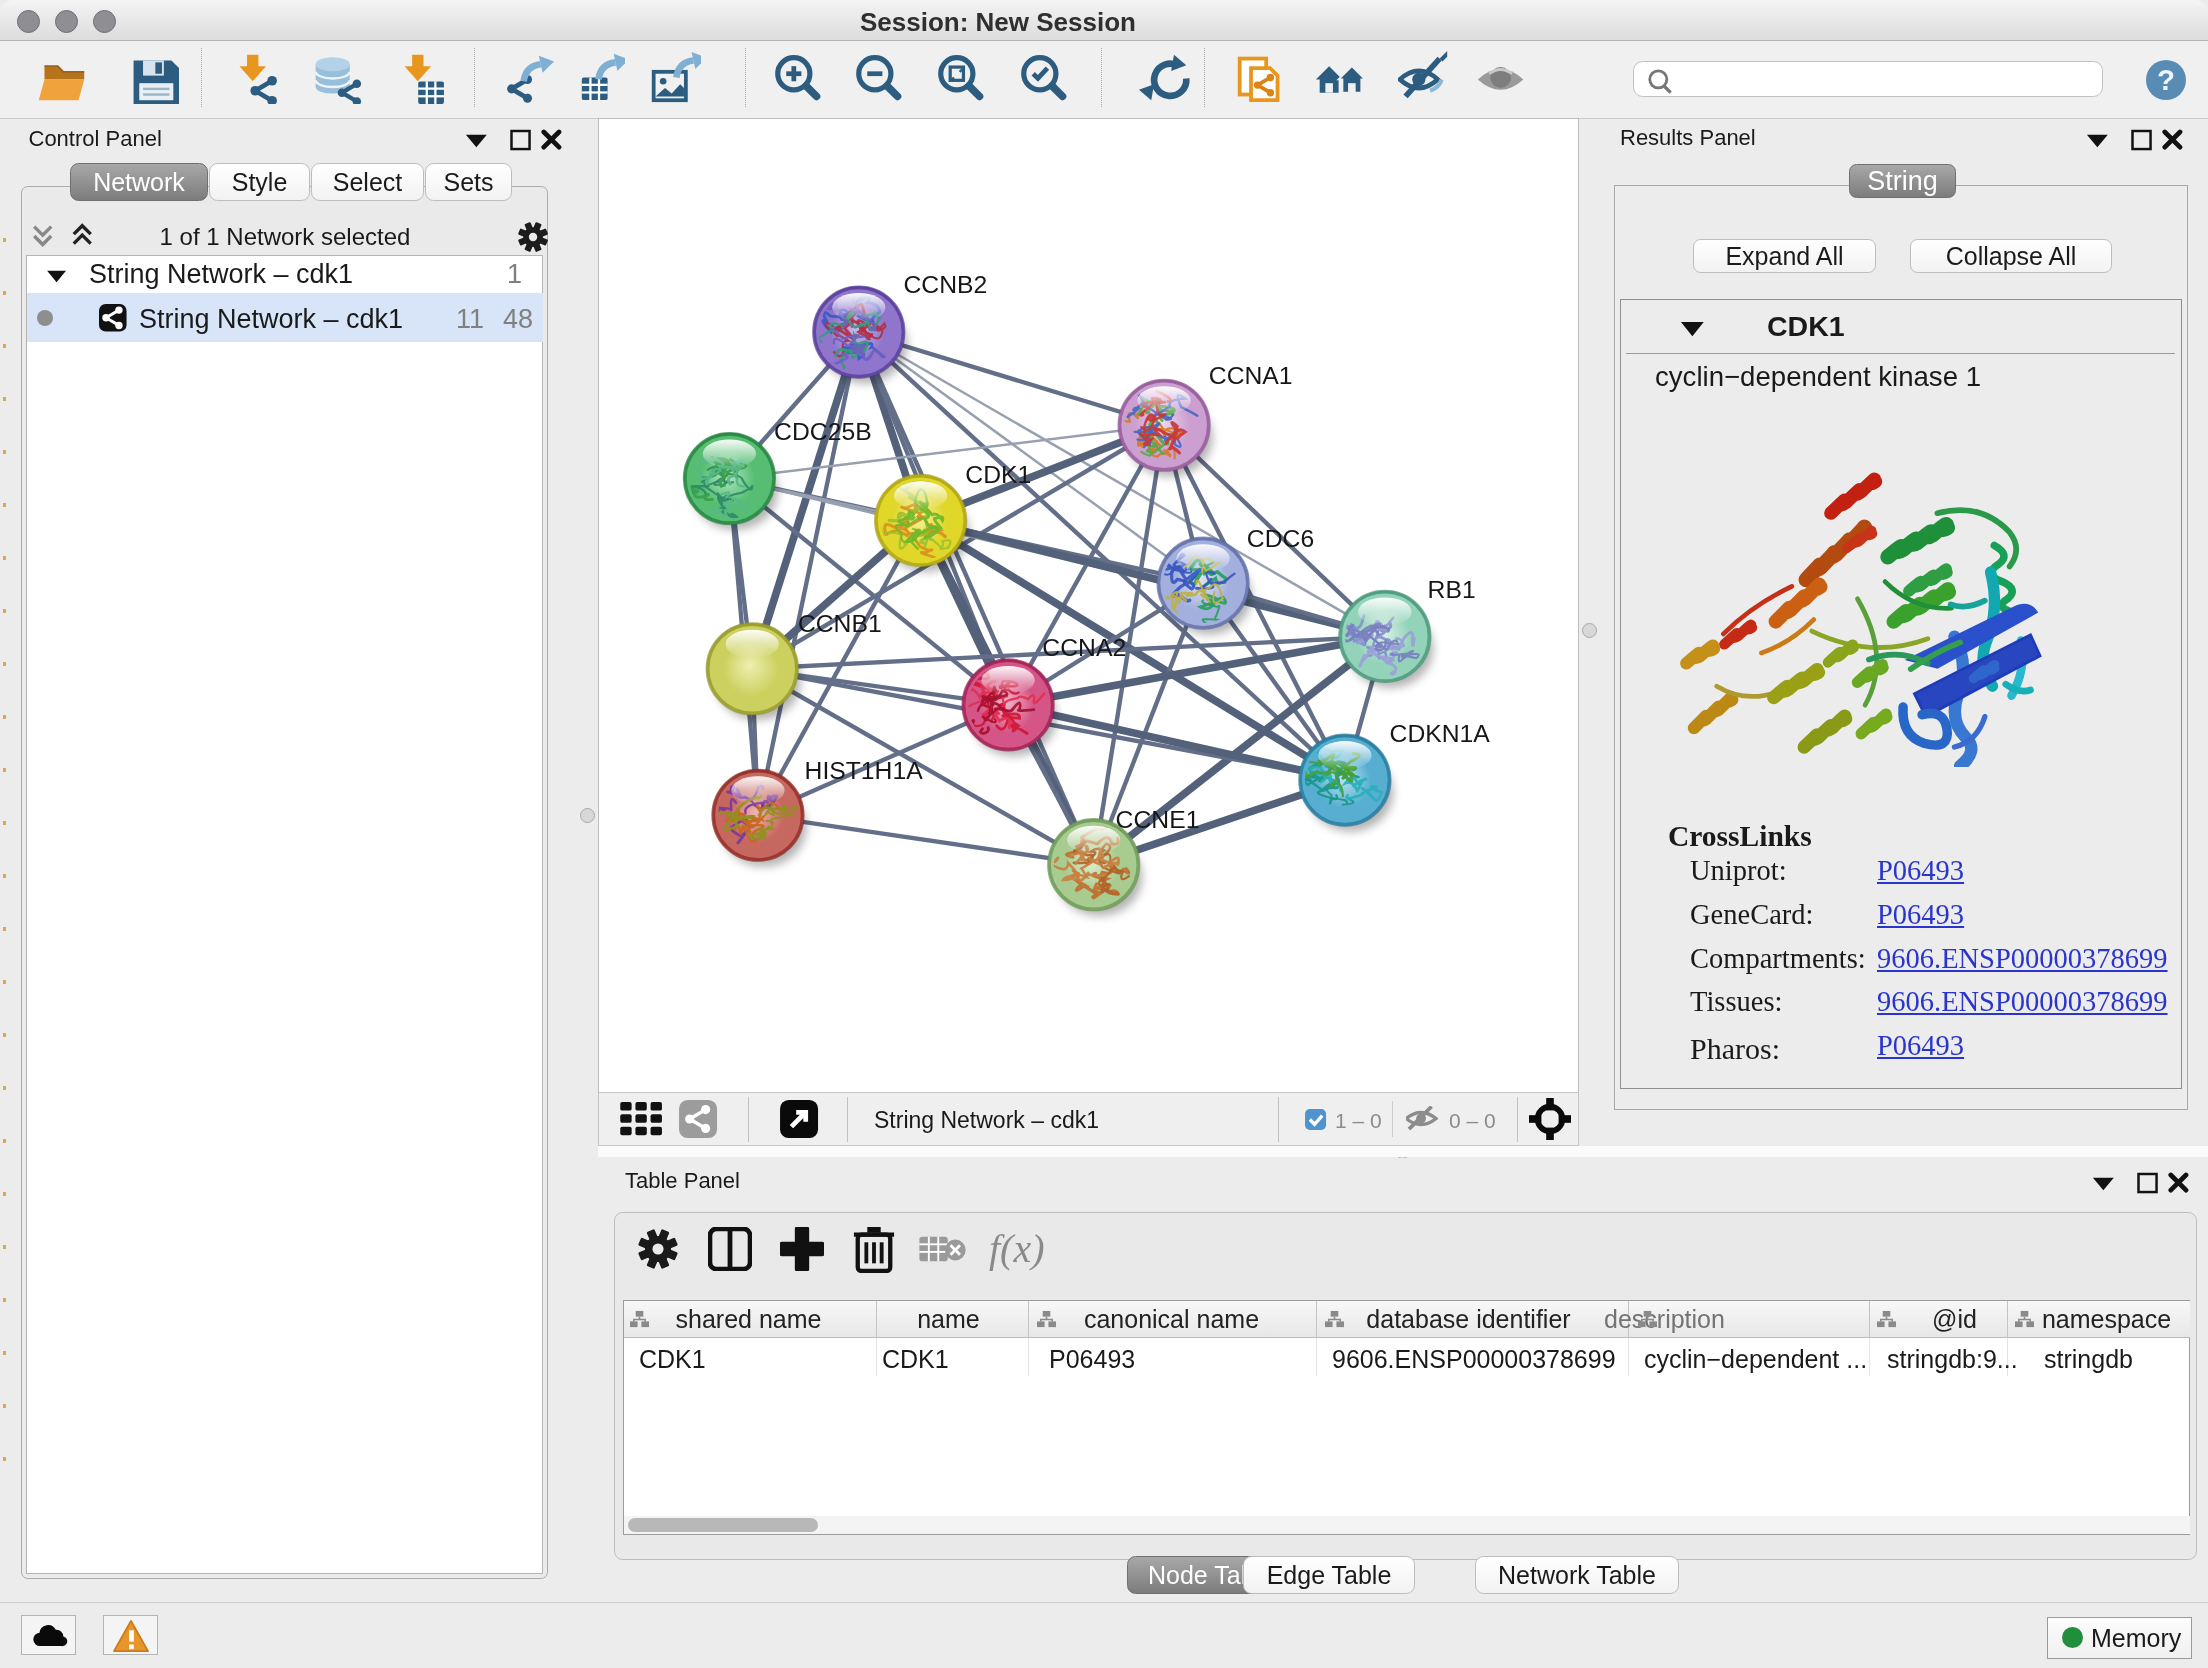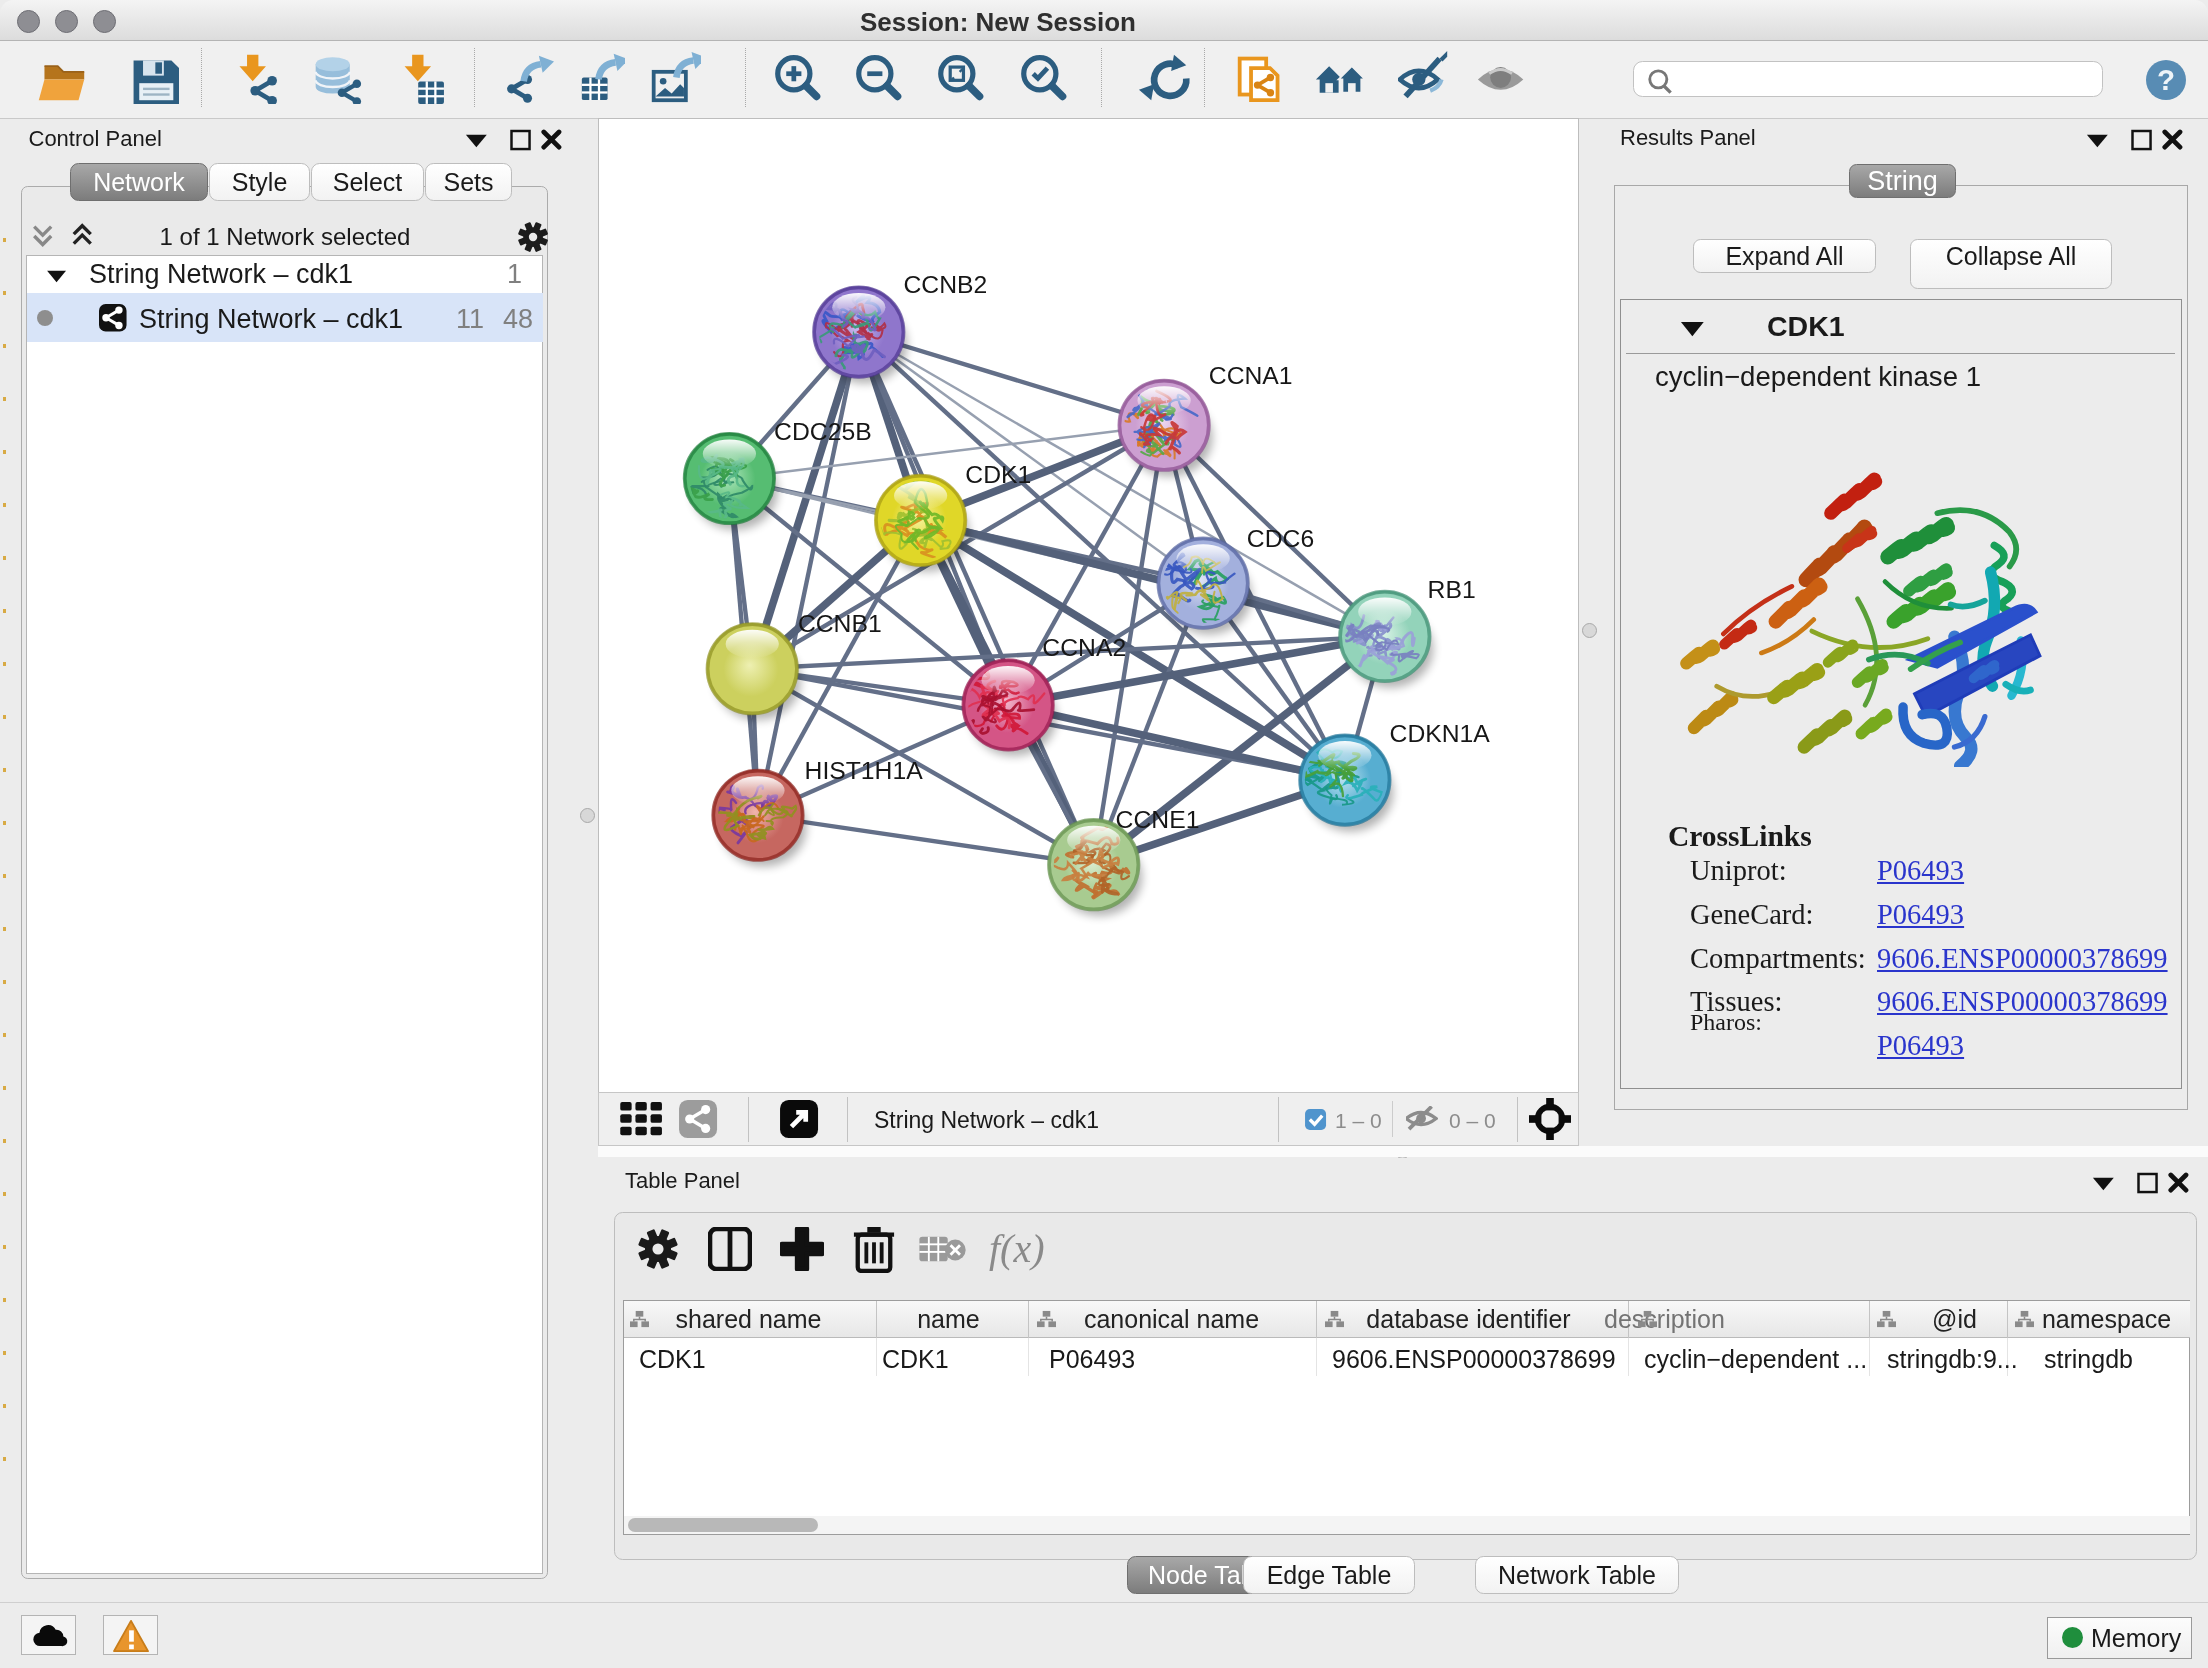--- a/index.html
+++ b/index.html
@@ -640,21 +640,21 @@
 <div class="ab" style="left:598px;top:1146px;width:1610px;height:11.4px;background:#fbfbfb"></div>
 <div class="txt" style="left:1620px;top:125px;font-size:22px">Results Panel</div>
 <svg style="position:absolute;left:2085px;top:129px" width="114" height="23" viewBox="0 0 120 24">
     <path d="M 2 6 l 22 0 l -11 13 z" fill="#111"></path>
     <rect x="50" y="2" width="19" height="19" fill="none" stroke="#111" stroke-width="2.6"></rect>
     <path d="M 84 3 l 16 16 m 0 -16 l -16 16" stroke="#111" stroke-width="5" stroke-linecap="round"></path>
   </svg>
 <div class="ab" style="left:1614px;top:185px;width:574px;height:925px;background:#ececec;border:1px solid #a8a8a8;box-sizing:border-box"></div>
 <div class="btn sel" style="left:1849px;top:164px;width:107px;height:34px;font-size:27px;line-height:32px;border-radius:7.6px">String</div>
 <div class="btn" style="left:1693px;top:239px;width:183px;height:34px;font-size:25px;line-height:32px;border-radius:7.6px">Expand All</div>
-<div class="btn" style="left:1910px;top:239px;width:202px;height:50px;font-size:25px;line-height:32px;border-radius:7.6px">Collapse All</div>
+<div class="btn" style="left:1910px;top:239px;width:202px;height:34px;font-size:25px;line-height:32px;border-radius:7.6px">Collapse All</div>
 <div class="ab" style="left:1620px;top:299px;width:562px;height:790px;background:#ececec;border:1px solid #8f8f8f;box-sizing:border-box"></div>
 <svg style="position:absolute;left:1680px;top:320px" width="28.5" height="19" viewBox="0 0 30 20">
     <path d="M 1 2 l 24 0 l -12 15 z" fill="#111"></path>
   </svg>
 <div class="txt" style="left:1767px;top:310px;font-size:28.5px;font-weight:bold">CDK1</div>
 <div class="ab" style="left:1626px;top:353px;width:549px;height:0;border-top:1px solid #9a9a9a"></div>
 <div class="txt" style="left:1655px;top:361px;font-size:27.6px">cyclin−dependent kinase 1</div>
 <svg style="position:absolute;left:1671px;top:458px" width="371" height="309" viewBox="0 0 390 325">
     <g fill="none" stroke-linecap="round">
       <path d="M 168 58 q 16.799999999999997 -16.1 14 -13 q -5.6000000000000005 7 1.68 1.94 q 16.799999999999997 -16.1 14 -13 q -5.6000000000000005 7 1.68 1.94 q 16.799999999999997 -16.1 14 -13 q -5.6000000000000005 7 1.68 1.94" stroke="#c22010" stroke-width="14"></path>
@@ -696,21 +696,21 @@
   </svg>
 <div class="txt" style="left:1668px;top:820px;font-family:'Liberation Serif',serif;font-size:29.5px;font-weight:bold">CrossLinks</div>
 <div class="txt" style="left:1690px;top:855px;font-family:'Liberation Serif',serif;font-size:28.5px">Uniprot:</div>
 <div class="txt" style="left:1877px;top:855px;font-family:'Liberation Serif',serif;font-size:28.5px;color:#2a35cc;text-decoration:underline">P06493</div>
 <div class="txt" style="left:1690px;top:899px;font-family:'Liberation Serif',serif;font-size:28.5px">GeneCard:</div>
 <div class="txt" style="left:1877px;top:899px;font-family:'Liberation Serif',serif;font-size:28.5px;color:#2a35cc;text-decoration:underline">P06493</div>
 <div class="txt" style="left:1690px;top:943px;font-family:'Liberation Serif',serif;font-size:28.5px">Compartments:</div>
 <div class="txt" style="left:1877px;top:943px;font-family:'Liberation Serif',serif;font-size:28.5px;color:#2a35cc;text-decoration:underline">9606.ENSP00000378699</div>
 <div class="txt" style="left:1690px;top:986px;font-family:'Liberation Serif',serif;font-size:28.5px">Tissues:</div>
 <div class="txt" style="left:1877px;top:986px;font-family:'Liberation Serif',serif;font-size:28.5px;color:#2a35cc;text-decoration:underline">9606.ENSP00000378699</div>
-<div class="txt" style="left:1690px;top:1009px;font-family:'Liberation Serif',serif;font-size:24px">Pharos:</div>
+<div class="txt" style="left:1690px;top:1032px;font-family:'Liberation Serif',serif;font-size:30px">Pharos:</div>
 <div class="txt" style="left:1877px;top:1030px;font-family:'Liberation Serif',serif;font-size:28.5px;color:#2a35cc;text-decoration:underline">P06493</div>
 <div class="ab" style="left:590px;top:1158px;width:1619px;height:444px;background:#ececec"></div>
 <div class="txt" style="left:625px;top:1168px;font-size:22px">Table Panel</div>
 <svg style="position:absolute;left:2091px;top:1172px" width="114" height="23" viewBox="0 0 120 24">
     <path d="M 2 6 l 22 0 l -11 13 z" fill="#111"></path>
     <rect x="50" y="2" width="19" height="19" fill="none" stroke="#111" stroke-width="2.6"></rect>
     <path d="M 84 3 l 16 16 m 0 -16 l -16 16" stroke="#111" stroke-width="5" stroke-linecap="round"></path>
   </svg>
 <div class="ab" style="left:614px;top:1212px;width:1583px;height:348px;background:#e9e9e9;border:1px solid #bdbdbd;border-radius:8.6px;box-sizing:border-box"></div>
 <svg style="position:absolute;left:635px;top:1225px" width="46" height="48" viewBox="0 0 48 50">

